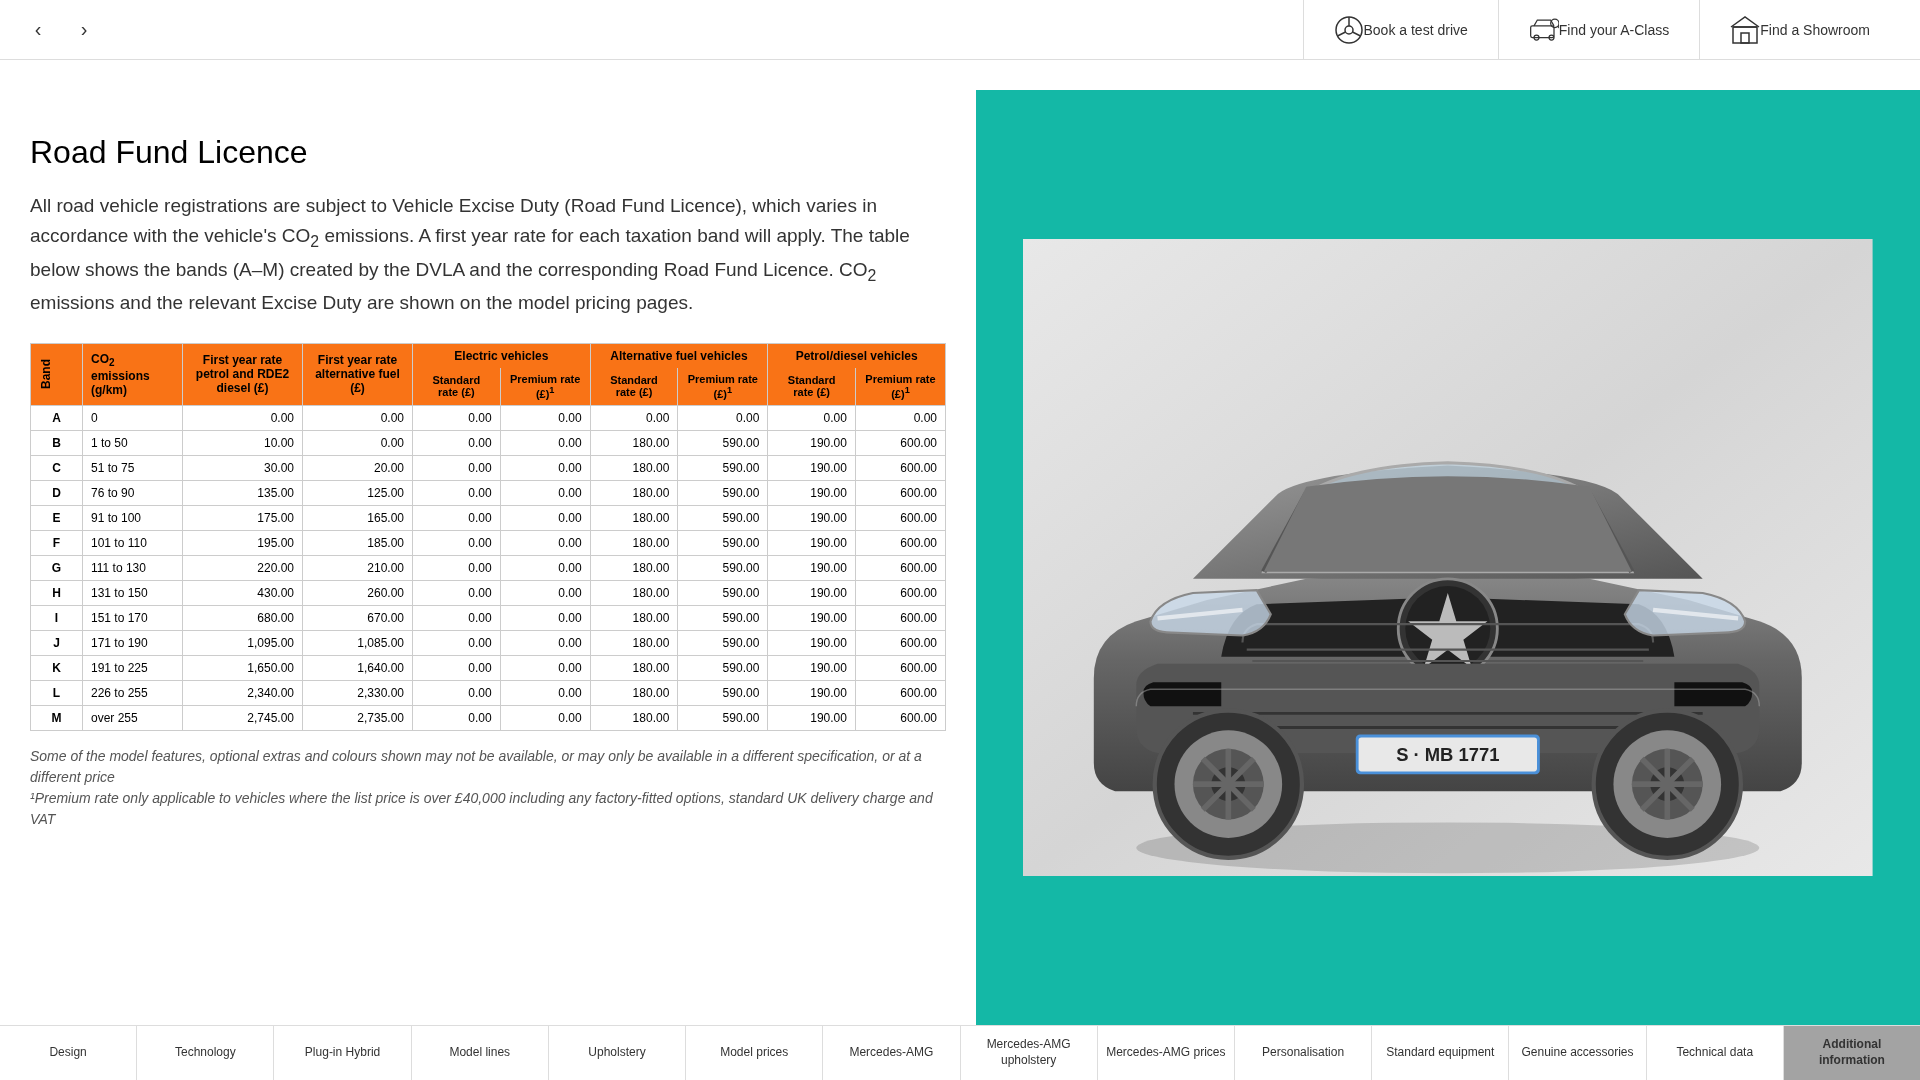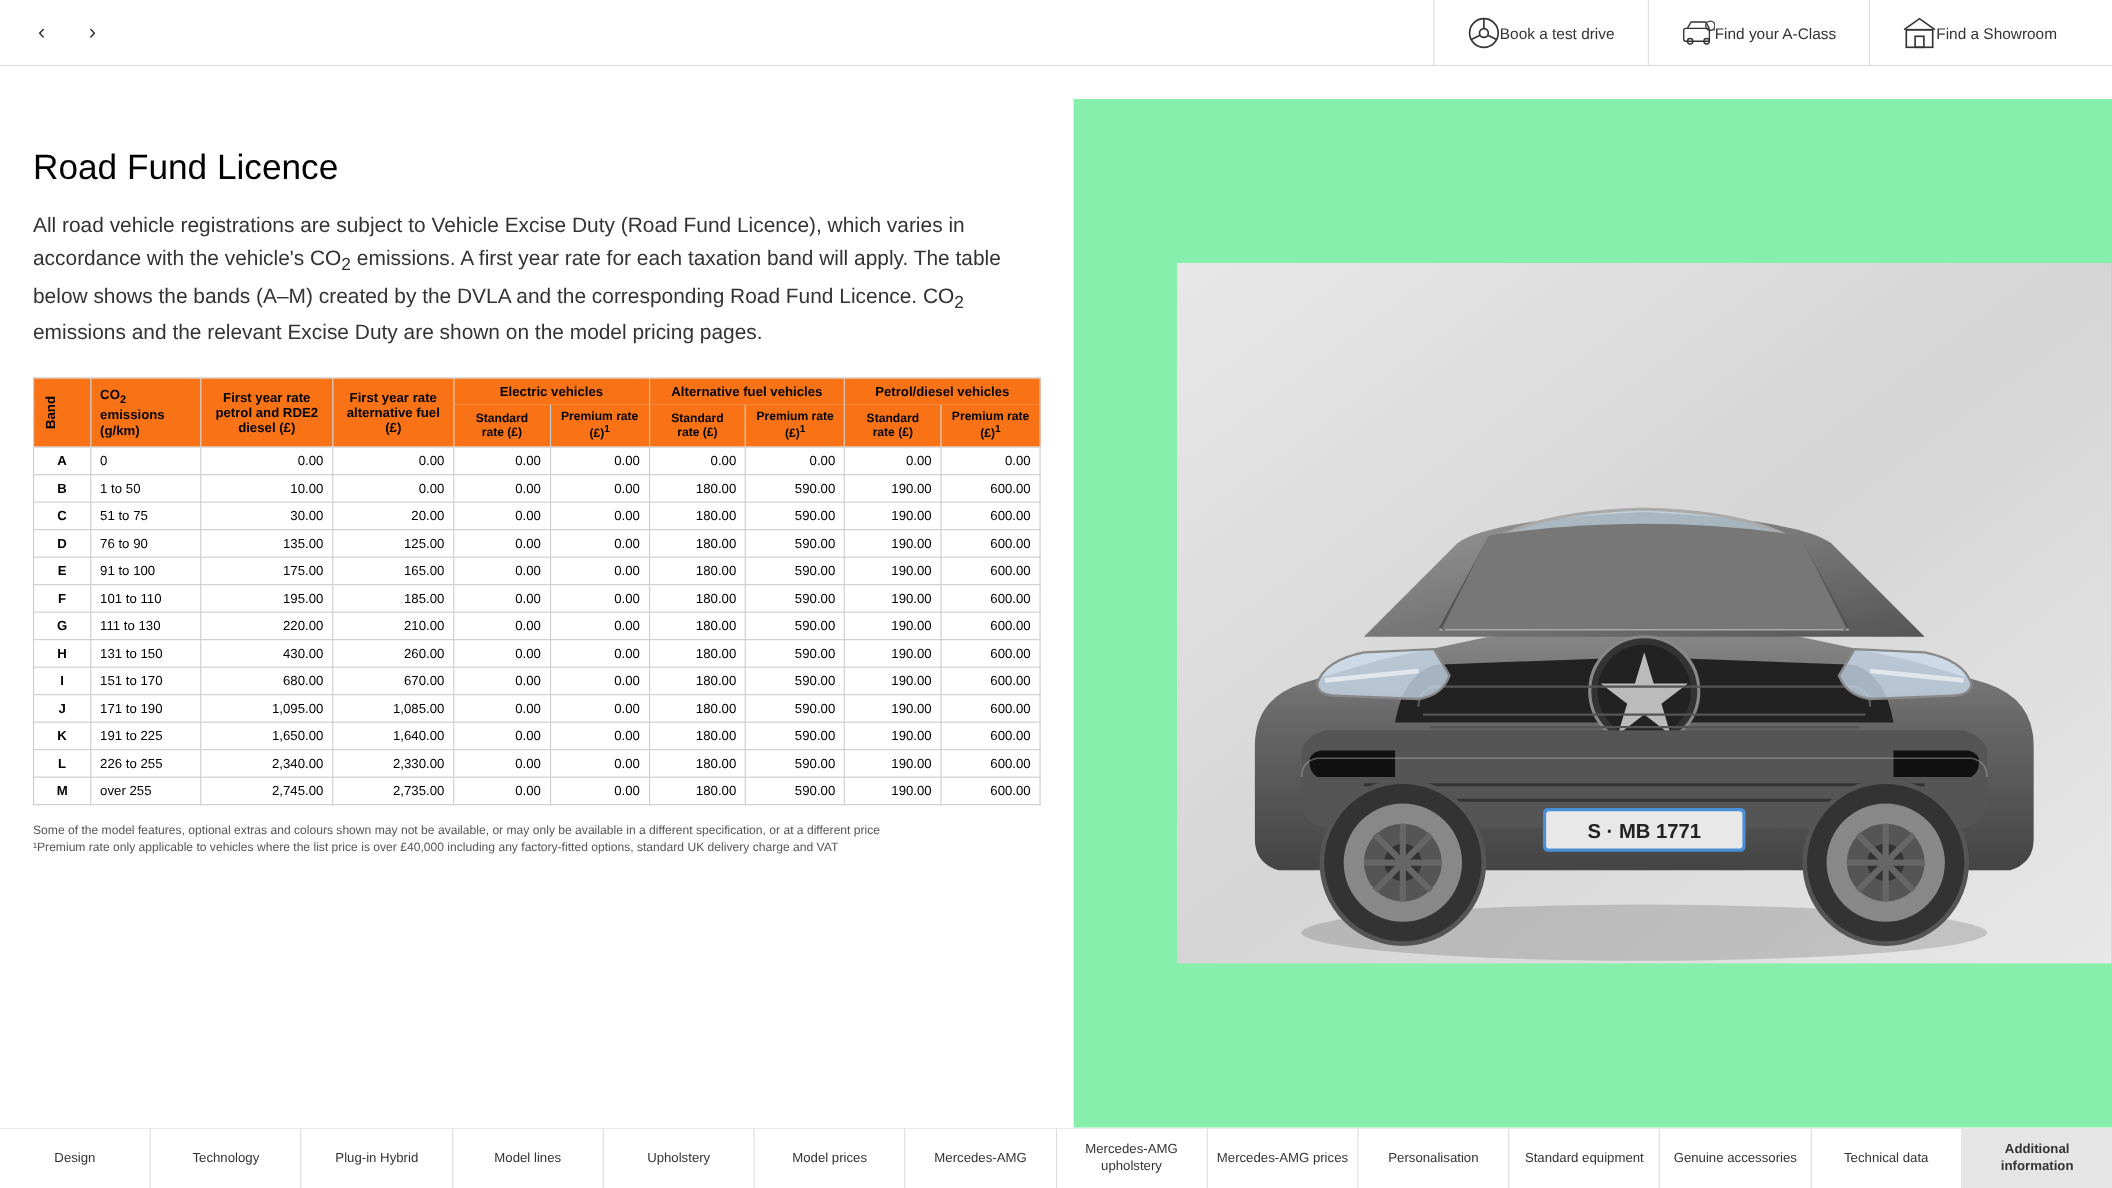--- a/index.html
+++ b/index.html
@@ -60,24 +60,24 @@
     }
 
     .content-left {
       flex: 0 0 960px;
       padding: 0 14px 20px 30px;
       margin-top: 44px;
     }
 
     .content-right {
       flex: 1;
-      background: #86efac;
+      background: #14b8a6;
       display: flex;
       align-items: center;
-      justify-content: flex-end;
+      justify-content: center;
       overflow: hidden;
       margin-left: 16px;
     }
 
     
     .car-svg {
       width: 90%;
       height: auto;
     }
 
@@ -149,23 +149,24 @@
     .band-header {
       writing-mode: vertical-rl;
       transform: rotate(180deg);
       text-align: center;
       font-weight: bold;
       width: 35px;
     }
 
     .footnote-area {
       margin-top: 15px;
-      font-size: 11px;
+      font-size: 14px;
       color: #555;
       line-height: 1.5;
+      font-style: italic;
     }
 
     
     .bottom-nav {
       display: flex;
       background: #fff;
       border-top: 1px solid #ddd;
       height: 55px;
       position: fixed;
       bottom: 0;
@@ -179,21 +180,21 @@
       align-items: center;
       justify-content: center;
       text-align: center;
       font-size: 12px;
       color: #333;
       cursor: pointer;
       border-right: 1px solid #ddd;
       padding: 5px;
       line-height: 1.3;
     }
-    .bottom-nav-item.active { background: #e5e5e5; font-weight: bold; }
+    .bottom-nav-item.active { background: #a3a3a3; font-weight: bold; }
     .bottom-nav-item:last-child { border-right: none; }
   </style>
 </head>
 <body>
 
 <div class="header">
   <div class="nav-arrows">
     <div class="nav-arrow">‹</div>
     <div class="nav-arrow">›</div>
   </div>

